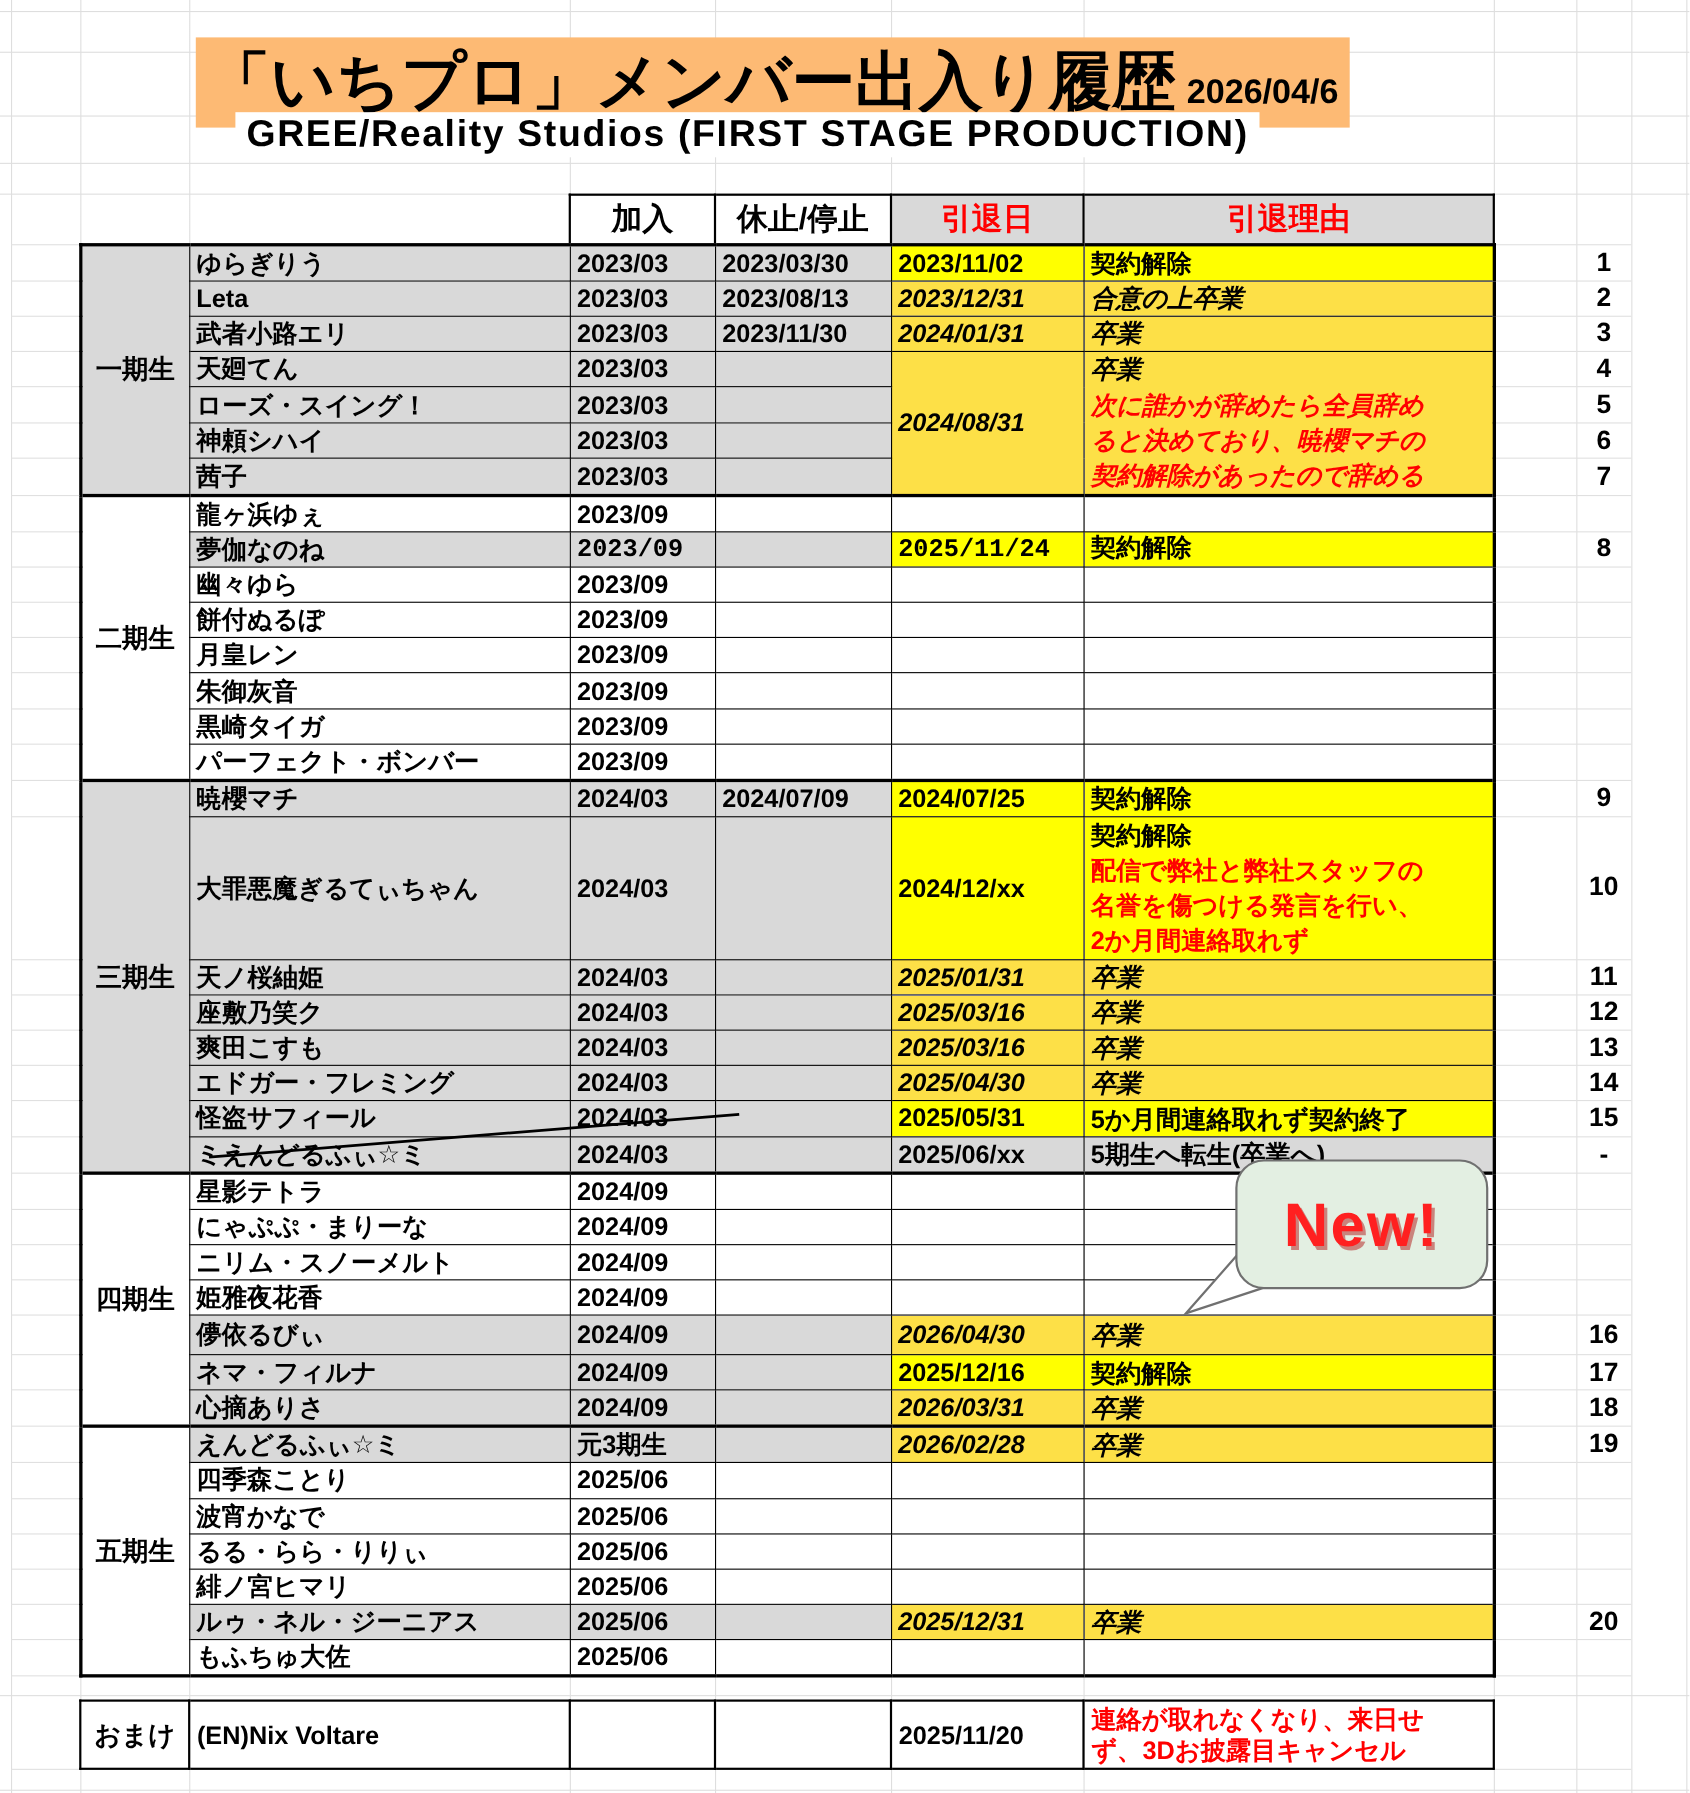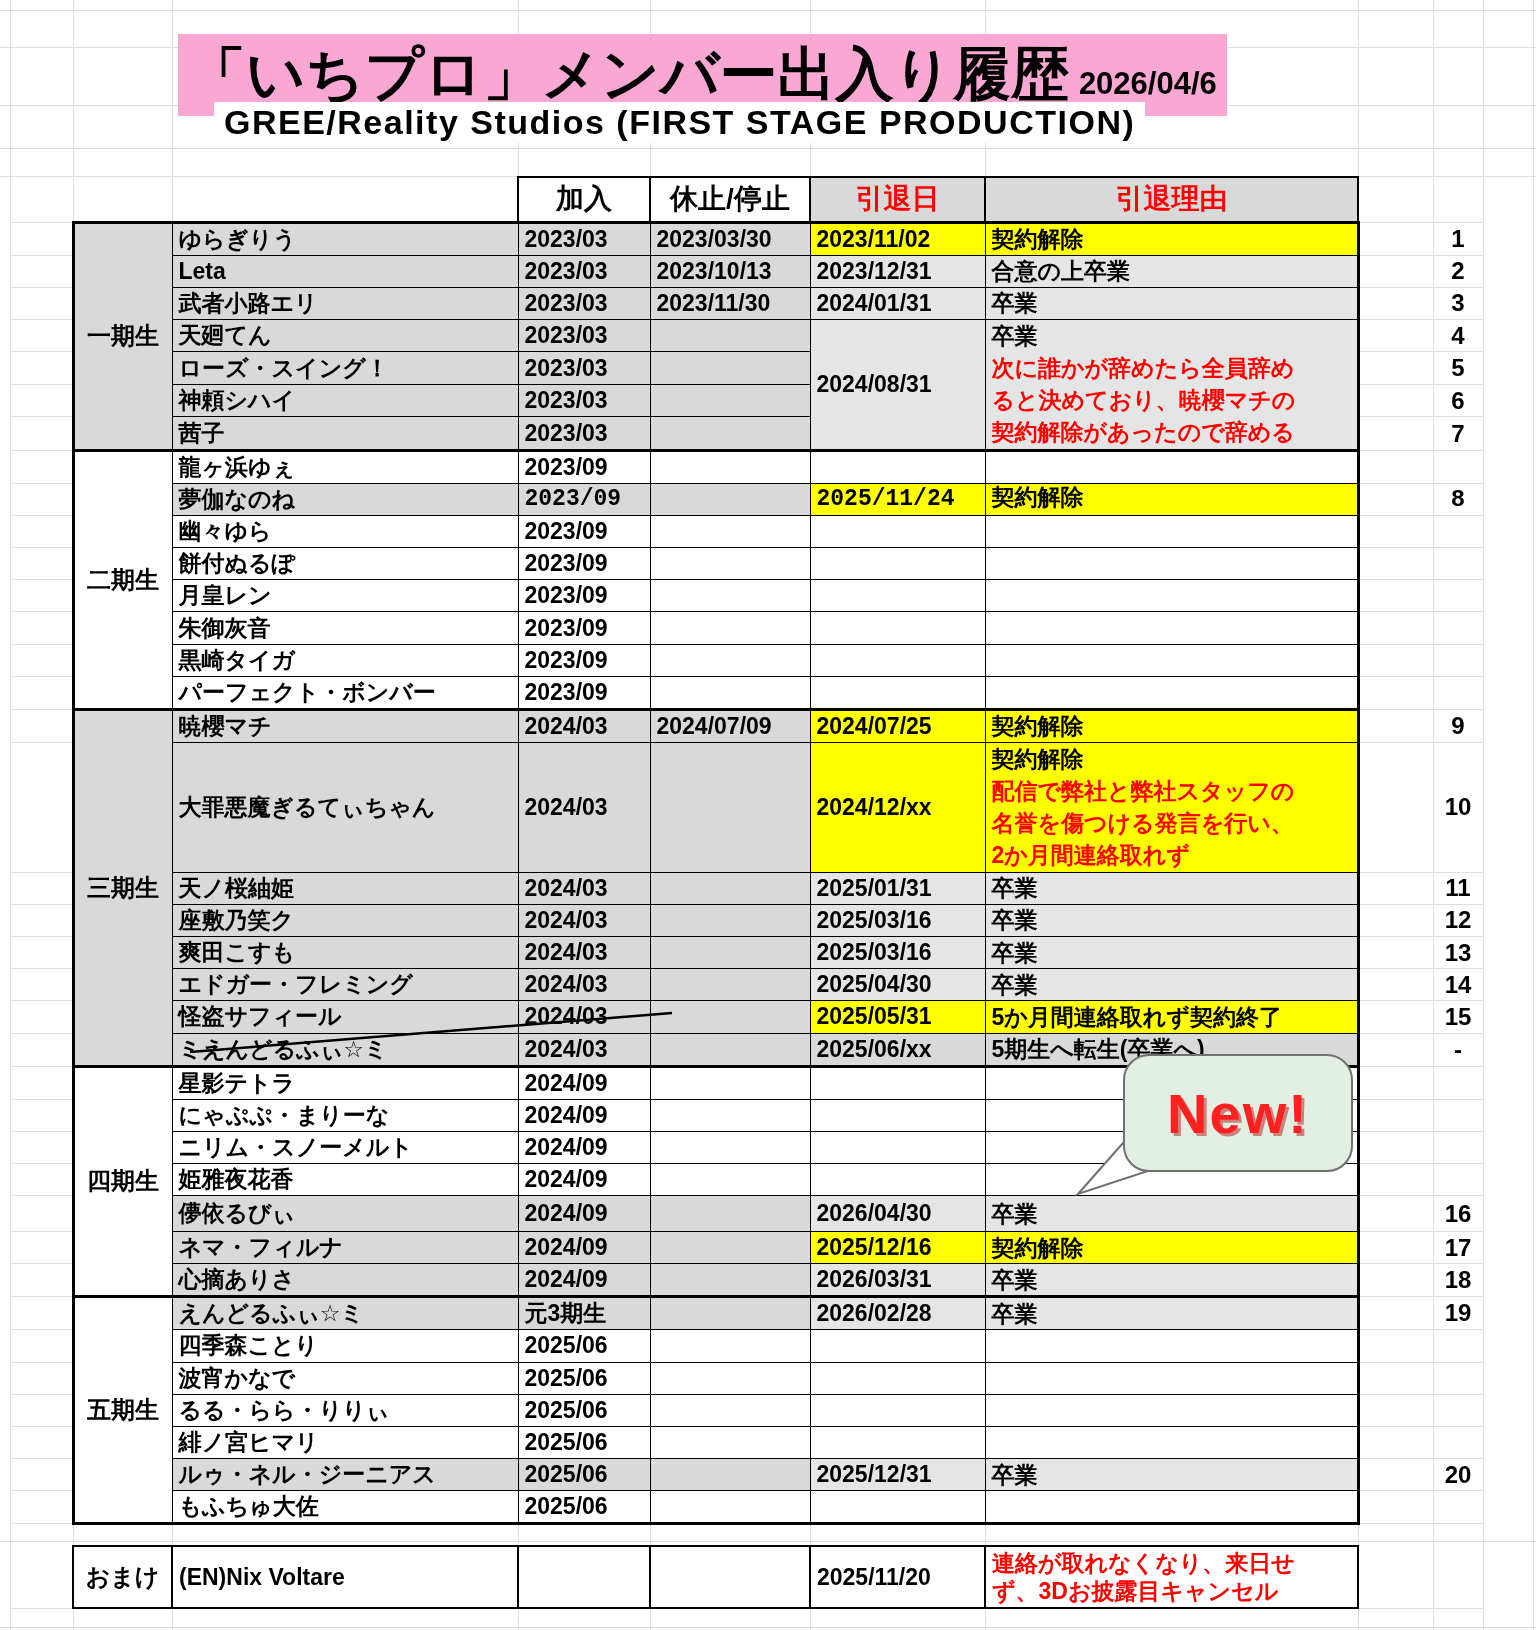--- a/index.html
+++ b/index.html
@@ -18,21 +18,21 @@
       linear-gradient(#dedede,#dedede),linear-gradient(#dedede,#dedede),
       linear-gradient(#dedede,#dedede),linear-gradient(#dedede,#dedede),
       linear-gradient(#dedede,#dedede);
     background-repeat:no-repeat;
     background-size:1px 100%,1px 100%,1px 100%,1px 100%,1px 100%,1px 100%,1px 100%,1px 100%,1px 100%,1px 100%,1px 100%;
     background-position:10px 0,73px 0,172px 0,518px 0,650px 0,810px 0,985px 0,1358px 0,1433px 0,1483px 0,1533px 0;
   }
   .hl{position:absolute;left:0;width:1536px;height:1px;background:#dedede;z-index:0;}
 
   
-  .title-row{position:absolute;left:178px;top:34px;z-index:2;background:#f9a8d4;padding:2px 10px;white-space:nowrap;}
+  .title-row{position:absolute;left:178px;top:34px;z-index:2;background:#fdba74;padding:2px 10px;white-space:nowrap;}
   .title-main{font-size:58px;font-weight:bold;color:#000;letter-spacing:0px;}
   .title-date{font-size:31px;font-weight:bold;color:#000;margin-left:10px;}
   .subtitle-row{position:absolute;left:214px;top:102px;z-index:2;background:#fff;padding:1px 10px;
     font-size:34px;font-weight:bold;letter-spacing:1.5px;white-space:nowrap;}
 
   
   table{border-collapse:collapse;table-layout:fixed;position:absolute;z-index:2;}
   #member-table{left:10px;top:176px;}
   #omake-table{left:10px;top:1545px;}
   td,th{overflow:hidden;white-space:nowrap;font-weight:bold;vertical-align:middle;}
@@ -40,21 +40,21 @@
   .genlab{padding:0;text-align:center;font-size:24px;}
   .el{border-left:3.5px solid #000;}
   .tt{border-top:3.5px solid #000;}
   .bb{border-bottom:3.5px solid #000;}
   .reasonc{border-right:3.5px solid #000;}
   .gh{border:none;background:transparent;padding:0;border-bottom:1px solid #e0e0e0;}
   .numc{text-align:center;font-size:24px;color:#000;}
   .bg-gray{background:#D9D9D9;}
   .bg-white{background:#ffffff;}
   .bg-yellow{background:#FFFF00;}
-  .bg-cream{background:#e5e5e5;}
+  .bg-cream{background:#fde047;font-style:italic;}
   .red{color:#FF0000;}
   .rline{line-height:30px;}
   .multi .rline{line-height:32.2px;}
   th.hwhite{border:2.5px solid #000;background:#fff;color:#000;font-size:28px;text-align:center;padding:0;}
   th.hgray{border:2.5px solid #000;background:#D9D9D9;color:#FF0000;font-size:28px;text-align:center;padding:0;}
   .ob{border:2.5px solid #000;font-size:23px;padding-left:6px;color:#000;background:#fff;}
   .ob-label{text-align:center;padding:0;font-size:24px;}
   .ob-reason .rline{line-height:28px;}
 
   
@@ -120,21 +120,21 @@
         <td class="cell reasonc bg-yellow tt">
           <div class="rline">契約解除</div>
         </td>
         <td class="gh"></td>
         <td class="gh numc">1</td>
       </tr>
       <tr style="height: 32.2px;">
         <td class="gh"></td>
         <td class="cell name bg-gray">Leta</td>
         <td class="cell joinc bg-gray">2023/03</td>
-        <td class="cell pausec bg-gray">2023/10/13</td>
+        <td class="cell pausec bg-gray">2023/08/13</td>
         <td class="cell datec bg-cream">2023/12/31</td>
         <td class="cell reasonc bg-cream">
           <div class="rline">合意の上卒業</div>
         </td>
         <td class="gh"></td>
         <td class="gh numc">2</td>
       </tr>
       <tr style="height: 32.2px;">
         <td class="gh"></td>
         <td class="cell name bg-gray">武者小路エリ</td>

